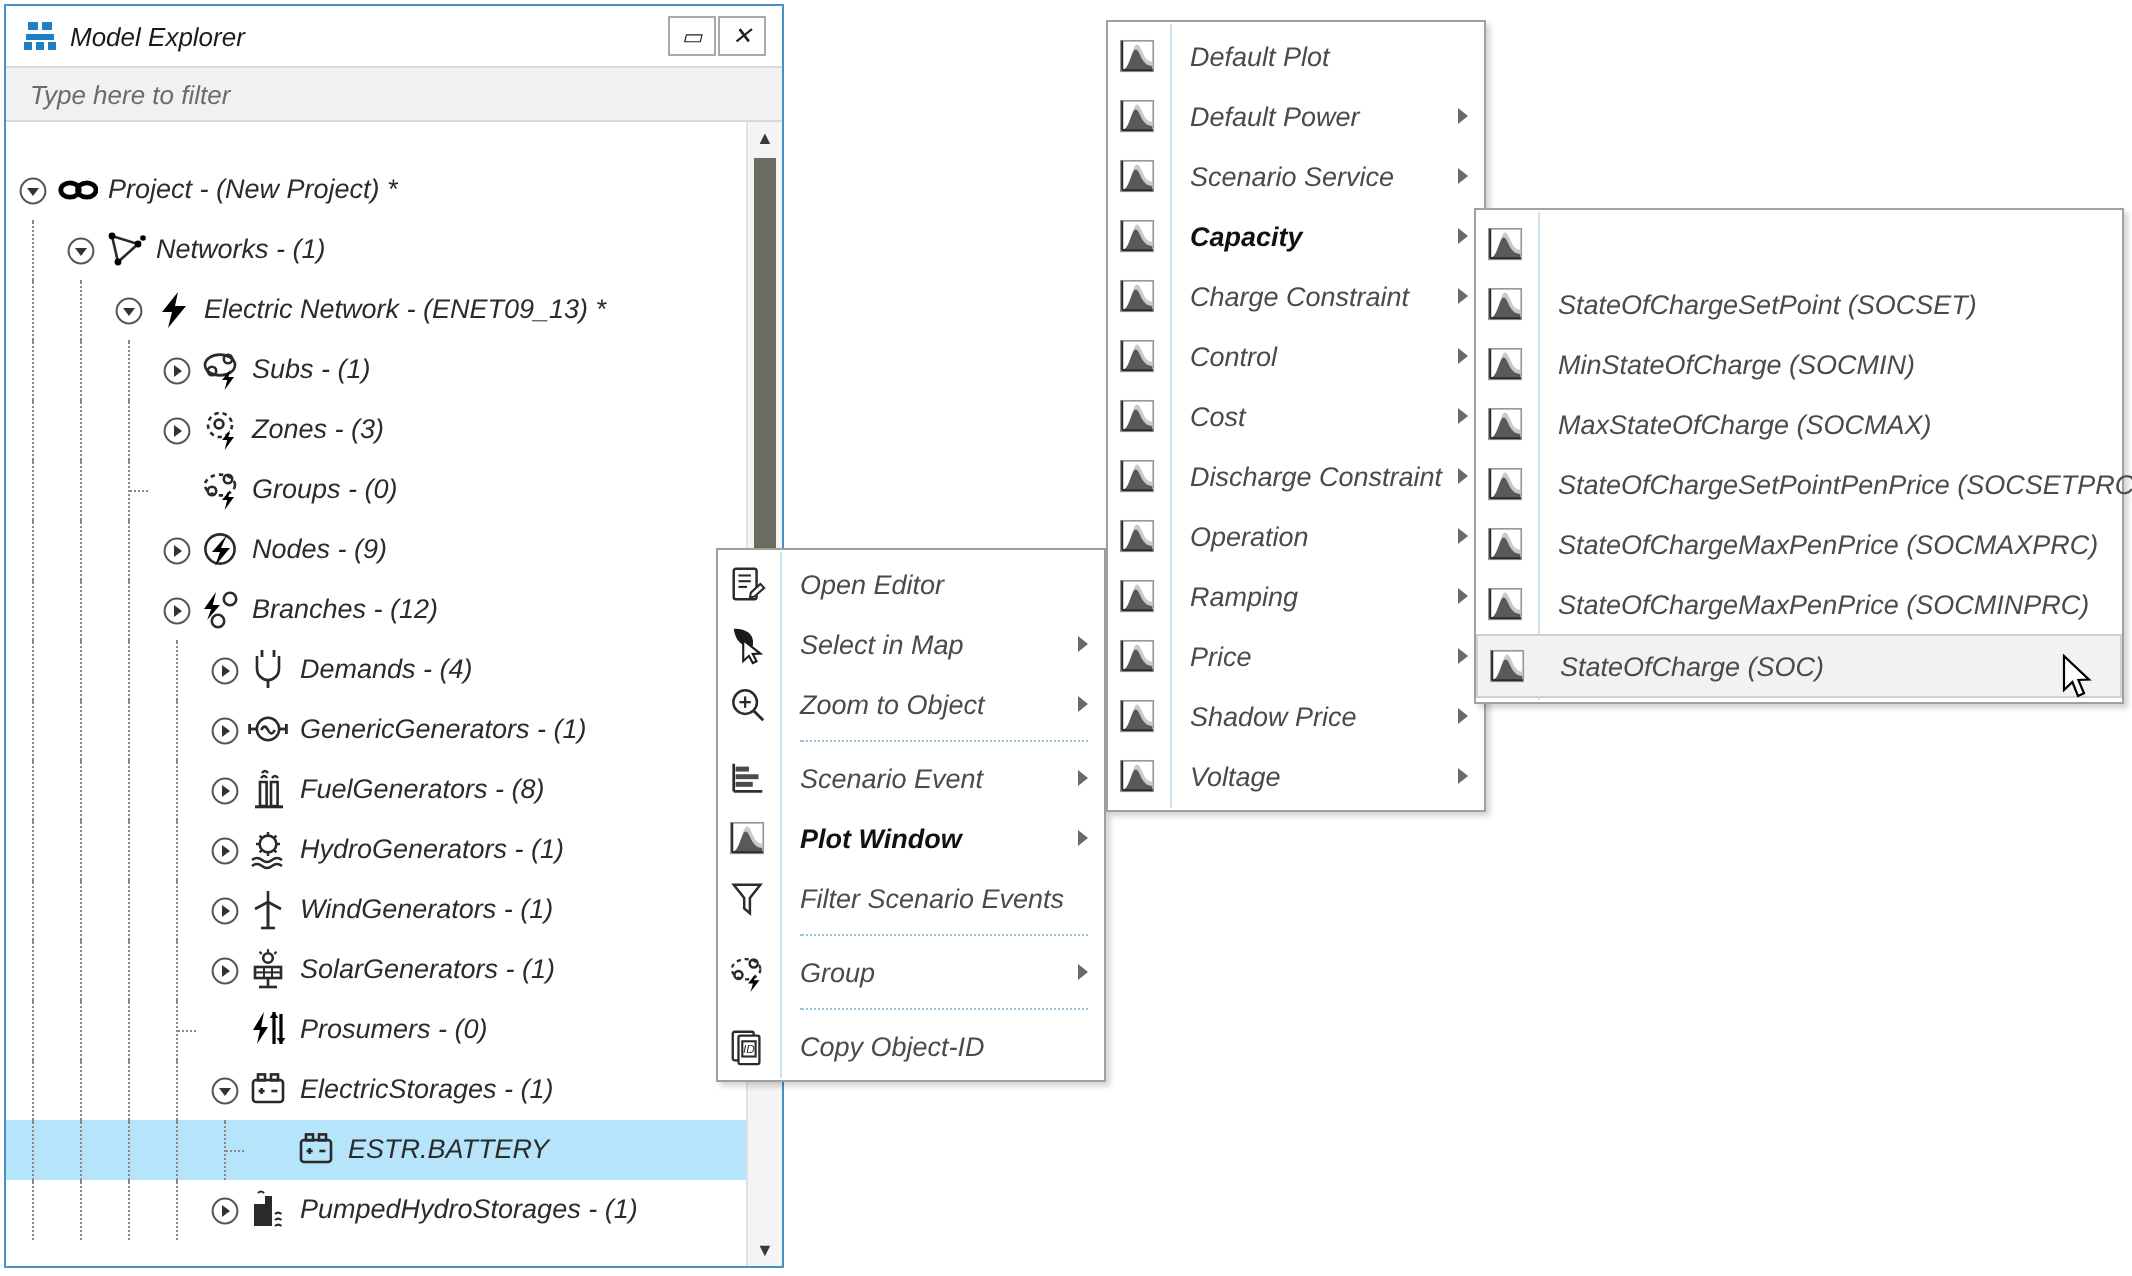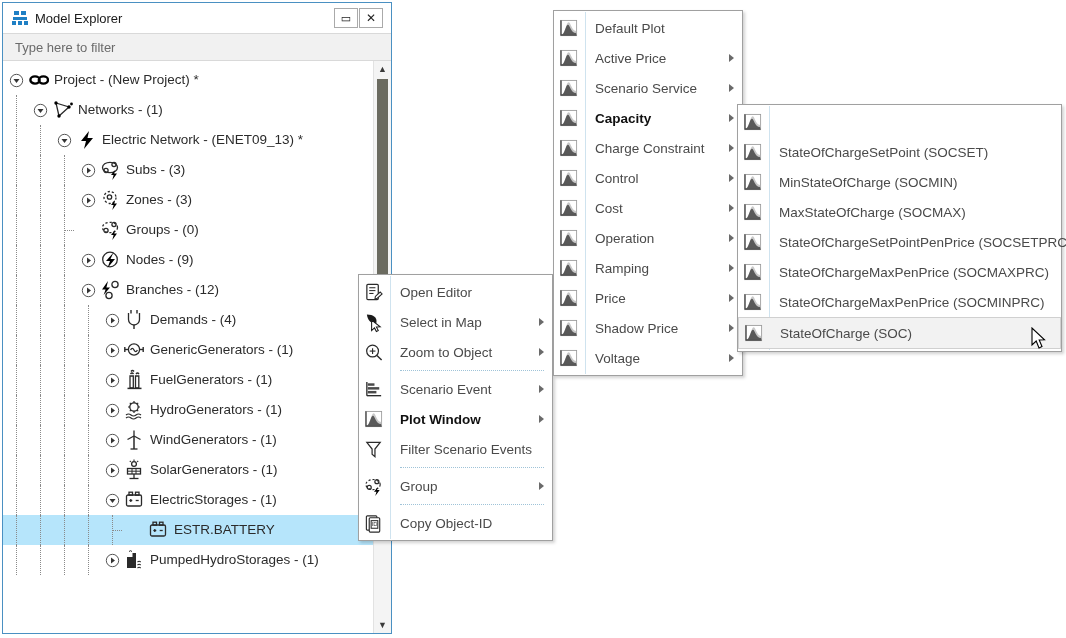--- a/index.html
+++ b/index.html
@@ -2,21 +2,21 @@
 <html><head>
 <meta charset="utf-8">
 <style>
   html, body {
     margin: 0; padding: 0;
     width: 1066px; height: 638px;
     background: #ffffff;
     font-family: "Liberation Sans", sans-serif;
     overflow: hidden;
   }
-  #root { position: relative; width: 912px; height: 638px; }
+  #root { position: relative; width: 912px; height: 638px; font-style: italic; }
 
   
   #explorer-window {
     position: absolute; left: 2px; top: 2px;
     width: 390px; height: 632px;
     background: #ffffff;
     border: 1px solid #4a90c2;
     box-sizing: border-box;
     display: flex; flex-direction: column;
   }
@@ -46,21 +46,21 @@
     display: flex; align-items: center;
     padding-left: 12px;
     color: #6b6b6b; font-size: 13px;
   }
 
   #tree-area {
     flex: 1; position: relative; background: #ffffff; overflow: hidden;
   }
   #tree {
     position: absolute; left: 0; top: 0; right: 18px; bottom: 0;
-    padding-top: 4px;
+    padding-top: 19px;
   }
   .node {
     position: relative; height: 30px;
     display: flex; align-items: center;
     font-size: 13.5px; color: #2b2b2b;
     white-space: nowrap;
   }
   .node.selected { background: #b6e5fb; }
   .twisty {
     width: 15px; height: 15px; flex: 0 0 auto; margin-right: 3px;
@@ -219,21 +219,21 @@
             <span class="twisty"><svg viewBox="0 0 15 15" width="15" height="15">
                 <circle cx="7.5" cy="7.5" r="6.2" fill="#fff" stroke="#555" stroke-width="1"></circle>
                 <path d="M6,4.5 L10,7.5 L6,10.5 Z" fill="#333"></path>
               </svg></span>
             <svg class="nicon" viewBox="0 0 20 22">
               <ellipse cx="10" cy="8.5" rx="7.5" ry="5.2" fill="none" stroke="#2a2a2a" stroke-width="1.3"></ellipse>
               <circle cx="14" cy="5.5" r="2.1" fill="none" stroke="#2a2a2a" stroke-width="1.3"></circle>
               <circle cx="6" cy="11.5" r="2.1" fill="none" stroke="#2a2a2a" stroke-width="1.3"></circle>
               <path d="M15,11 L11,16 L13.6,16 L12.3,21 L17,14.5 L14.2,14.5 Z" fill="#000"></path>
             </svg>
-            <span class="nlabel">Subs - (3)</span>
+            <span class="nlabel">Subs - (1)</span>
           </div>
           <div class="node">
             <span class="dots" style="left:13px"></span>
             <span class="dots" style="left:37px"></span>
             <span class="dots" style="left:61px"></span>
             <span style="display:inline-block;width:78px;flex:0 0 auto"></span>
             <span class="twisty"><svg viewBox="0 0 15 15" width="15" height="15">
                 <circle cx="7.5" cy="7.5" r="6.2" fill="#fff" stroke="#555" stroke-width="1"></circle>
                 <path d="M6,4.5 L10,7.5 L6,10.5 Z" fill="#333"></path>
               </svg></span>
@@ -339,21 +339,21 @@
                 <path d="M6,4.5 L10,7.5 L6,10.5 Z" fill="#333"></path>
               </svg></span>
             <svg class="nicon" viewBox="0 0 20 22">
               <path d="M6,19 L6,7 L9.3,7 L9.3,19 Z" fill="none" stroke="#2a2a2a" stroke-width="1.3"></path>
               <path d="M11.5,19 L11.5,7 L14.8,7 L14.8,19 Z" fill="none" stroke="#2a2a2a" stroke-width="1.3"></path>
               <line x1="3.5" y1="19.4" x2="17.5" y2="19.4" stroke="#2a2a2a" stroke-width="1.5"></line>
               <path d="M6.5,5 q1.5,-2 3,0" fill="none" stroke="#2a2a2a" stroke-width="1.3"></path>
               <path d="M12,5 q1.5,-2 3,0" fill="none" stroke="#2a2a2a" stroke-width="1.3"></path>
               <path d="M7,2.5 q1.5,-2 3,0" fill="none" stroke="#2a2a2a" stroke-width="1.3"></path>
             </svg>
-            <span class="nlabel">FuelGenerators - (1)</span>
+            <span class="nlabel">FuelGenerators - (8)</span>
           </div>
           <div class="node">
             <span class="dots" style="left:13px"></span>
             <span class="dots" style="left:37px"></span>
             <span class="dots" style="left:61px"></span>
             <span class="dots" style="left:85px"></span>
             <span style="display:inline-block;width:102px;flex:0 0 auto"></span>
             <span class="twisty"><svg viewBox="0 0 15 15" width="15" height="15">
                 <circle cx="7.5" cy="7.5" r="6.2" fill="#fff" stroke="#555" stroke-width="1"></circle>
                 <path d="M6,4.5 L10,7.5 L6,10.5 Z" fill="#333"></path>
@@ -418,20 +418,37 @@
               <line x1="10" y1="15" x2="10" y2="19.5" stroke="#2a2a2a" stroke-width="1.3"></line>
               <line x1="5.5" y1="19.5" x2="14.5" y2="19.5" stroke="#2a2a2a" stroke-width="1.3"></line>
             </svg>
             <span class="nlabel">SolarGenerators - (1)</span>
           </div>
           <div class="node">
             <span class="dots" style="left:13px"></span>
             <span class="dots" style="left:37px"></span>
             <span class="dots" style="left:61px"></span>
             <span class="dots" style="left:85px"></span>
+            <span class="hdot" style="left:86px"></span>
+            <span style="display:inline-block;width:102px;flex:0 0 auto"></span>
+            <span class="twisty none"></span>
+            <svg class="nicon" viewBox="0 0 20 22">
+              <path d="M8,2 L2.5,11 L6,11 L4.5,18 L10,9.5 L6.6,9.5 Z" fill="#000"></path>
+              <line x1="13" y1="2" x2="13" y2="18" stroke="#000" stroke-width="1.6"></line>
+              <path d="M13,2 l-2.2,3 h4.4 Z" fill="#000"></path>
+              <path d="M16.5,18 l-2.2,-3 h4.4 Z" fill="#000"></path>
+              <line x1="16.5" y1="18" x2="16.5" y2="3" stroke="#000" stroke-width="1.6"></line>
+            </svg>
+            <span class="nlabel">Prosumers - (0)</span>
+          </div>
+          <div class="node">
+            <span class="dots" style="left:13px"></span>
+            <span class="dots" style="left:37px"></span>
+            <span class="dots" style="left:61px"></span>
+            <span class="dots" style="left:85px"></span>
             <span style="display:inline-block;width:102px;flex:0 0 auto"></span>
             <span class="twisty"><svg viewBox="0 0 15 15" width="15" height="15">
                 <circle cx="7.5" cy="7.5" r="6.2" fill="#fff" stroke="#555" stroke-width="1"></circle>
                 <path d="M4.5,6 L10.5,6 L7.5,10 Z" fill="#333"></path>
               </svg></span>
             <svg class="nicon" viewBox="0 0 20 22">
               <rect x="2.5" y="6" width="15" height="11" rx="1.5" fill="none" stroke="#2a2a2a" stroke-width="1.3"></rect>
               <rect x="5" y="3.2" width="3.5" height="3" fill="none" stroke="#2a2a2a" stroke-width="1.3"></rect>
               <rect x="11.5" y="3.2" width="3.5" height="3" fill="none" stroke="#2a2a2a" stroke-width="1.3"></rect>
               <line x1="5.3" y1="11.5" x2="8.3" y2="11.5" stroke="#2a2a2a" stroke-width="1.3"></line>
@@ -615,21 +632,21 @@
       <div class="mi">
         <span class="mi-ico">
           <svg width="20" height="21" viewBox="0 0 21 21">
             <rect x="1.5" y="2" width="17" height="16" fill="#fff" stroke="#9a9a9a" stroke-width="0.9"></rect>
             <path d="M2.5,17 C6.5,17 7.5,4 10,4 C12.5,4 13,13 18,13 L18,17 Z" fill="#c9c9c9"></path>
             <path d="M2.5,17 C6,17 7,6.5 9.3,6.5 C11.6,6.5 12,15 18,15.2 L18,17 Z" fill="#595959"></path>
             <line x1="2.2" y1="2" x2="2.2" y2="17.6" stroke="#2b2b2b" stroke-width="1.1"></line>
             <line x1="2.2" y1="17.4" x2="18.3" y2="17.4" stroke="#2b2b2b" stroke-width="1.1"></line>
           </svg>
         </span>
-        <span class="mi-label">Active Price</span>
+        <span class="mi-label">Default Power</span>
         <span class="mi-arrow"></span>
       </div>
       <div class="mi">
         <span class="mi-ico">
           <svg width="20" height="21" viewBox="0 0 21 21">
             <rect x="1.5" y="2" width="17" height="16" fill="#fff" stroke="#9a9a9a" stroke-width="0.9"></rect>
             <path d="M2.5,17 C6.5,17 7.5,4 10,4 C12.5,4 13,13 18,13 L18,17 Z" fill="#c9c9c9"></path>
             <path d="M2.5,17 C6,17 7,6.5 9.3,6.5 C11.6,6.5 12,15 18,15.2 L18,17 Z" fill="#595959"></path>
             <line x1="2.2" y1="2" x2="2.2" y2="17.6" stroke="#2b2b2b" stroke-width="1.1"></line>
             <line x1="2.2" y1="17.4" x2="18.3" y2="17.4" stroke="#2b2b2b" stroke-width="1.1"></line>
@@ -681,20 +698,33 @@
         <span class="mi-ico">
           <svg width="20" height="21" viewBox="0 0 21 21">
             <rect x="1.5" y="2" width="17" height="16" fill="#fff" stroke="#9a9a9a" stroke-width="0.9"></rect>
             <path d="M2.5,17 C6.5,17 7.5,4 10,4 C12.5,4 13,13 18,13 L18,17 Z" fill="#c9c9c9"></path>
             <path d="M2.5,17 C6,17 7,6.5 9.3,6.5 C11.6,6.5 12,15 18,15.2 L18,17 Z" fill="#595959"></path>
             <line x1="2.2" y1="2" x2="2.2" y2="17.6" stroke="#2b2b2b" stroke-width="1.1"></line>
             <line x1="2.2" y1="17.4" x2="18.3" y2="17.4" stroke="#2b2b2b" stroke-width="1.1"></line>
           </svg>
         </span>
         <span class="mi-label">Cost</span>
+        <span class="mi-arrow"></span>
+      </div>
+      <div class="mi">
+        <span class="mi-ico">
+          <svg width="20" height="21" viewBox="0 0 21 21">
+            <rect x="1.5" y="2" width="17" height="16" fill="#fff" stroke="#9a9a9a" stroke-width="0.9"></rect>
+            <path d="M2.5,17 C6.5,17 7.5,4 10,4 C12.5,4 13,13 18,13 L18,17 Z" fill="#c9c9c9"></path>
+            <path d="M2.5,17 C6,17 7,6.5 9.3,6.5 C11.6,6.5 12,15 18,15.2 L18,17 Z" fill="#595959"></path>
+            <line x1="2.2" y1="2" x2="2.2" y2="17.6" stroke="#2b2b2b" stroke-width="1.1"></line>
+            <line x1="2.2" y1="17.4" x2="18.3" y2="17.4" stroke="#2b2b2b" stroke-width="1.1"></line>
+          </svg>
+        </span>
+        <span class="mi-label">Discharge Constraint</span>
         <span class="mi-arrow"></span>
       </div>
       <div class="mi">
         <span class="mi-ico">
           <svg width="20" height="21" viewBox="0 0 21 21">
             <rect x="1.5" y="2" width="17" height="16" fill="#fff" stroke="#9a9a9a" stroke-width="0.9"></rect>
             <path d="M2.5,17 C6.5,17 7.5,4 10,4 C12.5,4 13,13 18,13 L18,17 Z" fill="#c9c9c9"></path>
             <path d="M2.5,17 C6,17 7,6.5 9.3,6.5 C11.6,6.5 12,15 18,15.2 L18,17 Z" fill="#595959"></path>
             <line x1="2.2" y1="2" x2="2.2" y2="17.6" stroke="#2b2b2b" stroke-width="1.1"></line>
             <line x1="2.2" y1="17.4" x2="18.3" y2="17.4" stroke="#2b2b2b" stroke-width="1.1"></line>

